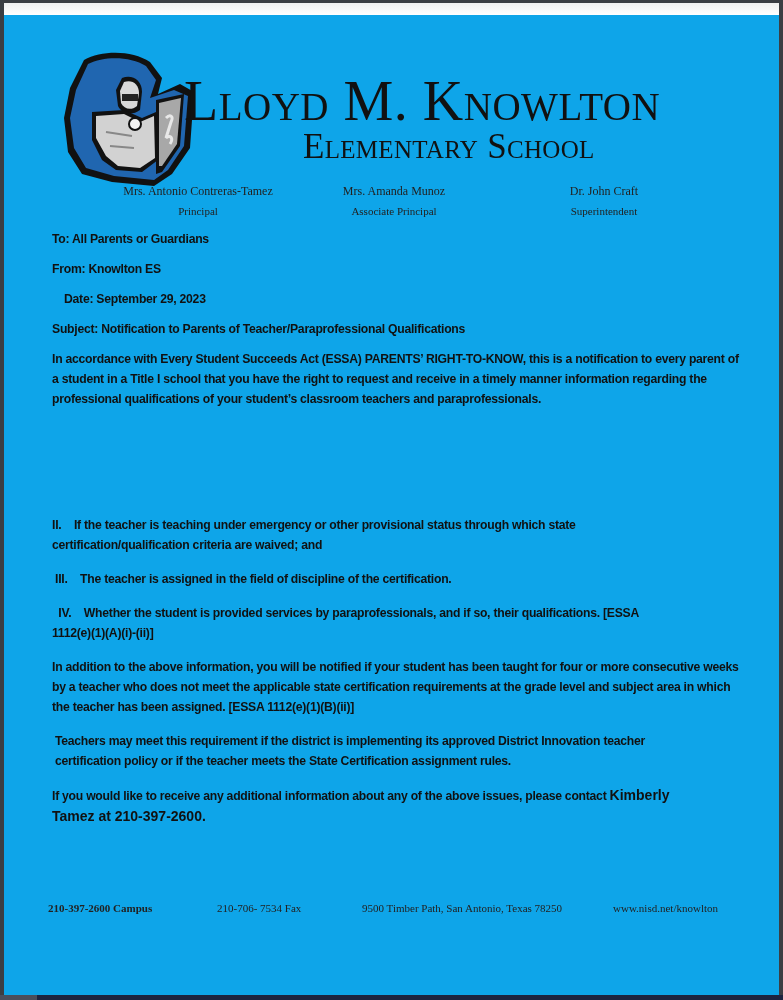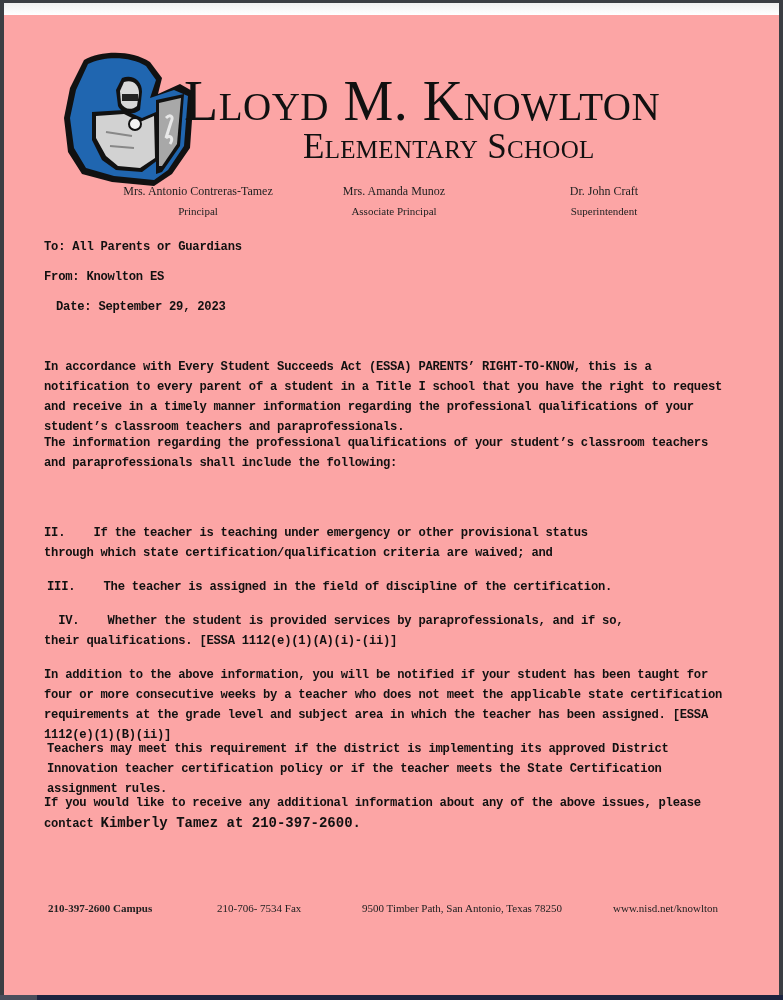--- a/index.html
+++ b/index.html
@@ -3,21 +3,21 @@
 <meta charset="utf-8">
 <style>
   html, body { margin:0; padding:0; }
   body {
     width:783px; height:1000px; overflow:hidden; position:relative;
     background:#3b3e43;
     font-family:"Liberation Sans", sans-serif;
   }
   .page {
     position:absolute; left:4px; top:3px; width:775px; height:992px;
-    background:#fca5a5;
+    background:#0ea5e9;
   }
   .page-shade {
     position:absolute; left:0; top:0; right:0; height:12px;
     background:linear-gradient(#f0f0f0, #ffffff);
   }
   .bottom-strip {
     position:absolute; left:0; top:995px; width:783px; height:5px; background:#1c2440;
   }
   .bottom-strip-left {
     position:absolute; left:0; top:0; width:37px; height:5px; background:#4a4e5c;
@@ -31,23 +31,23 @@
   .school-name .line1 { font-size:56px; line-height:60px; letter-spacing:0.5px; }
   .school-name .line2 { font-size:35px; line-height:36px; margin-left:119px; margin-top:-2px; letter-spacing:0.3px;}
   .staff { position:absolute; top:181px; font-family:"Liberation Serif", serif; color:#222; text-align:center; }
   .staff .nm { font-size:12px; line-height:14px; }
   .staff .ttl { font-size:11px; line-height:14px; margin-top:6px; }
   .staff.s1 { left:98px; width:192px; }
   .staff.s2 { left:320px; width:140px; }
   .staff.s3 { left:540px; width:120px; }
 
   .body-text {
-    position:absolute; left:40px; width:690px;
-    font-family:Liberation Mono, monospace; font-weight:bold; font-size:12.2px; color:#111;
-    line-height:20px; letter-spacing:-0.25px;margin-top:8px;
+    position:absolute; left:48px; width:690px;
+    font-family:Liberation Sans, sans-serif; font-weight:bold; font-size:12.2px; color:#111;
+    line-height:20px; letter-spacing:-0.25px;
   }
   .contact-name { font-size:14px; letter-spacing:0; }
   .footer {
     position:absolute; top:899px; font-family:"Liberation Serif", serif; font-size:11px; color:#222; white-space:nowrap;
   }
 </style>
 </head>
 <body>
 
 <div class="page">
@@ -82,23 +82,23 @@
     <div class="ttl">Associate Principal</div>
   </div>
   <div class="staff s3">
     <div class="nm">Dr. John Craft</div>
     <div class="ttl">Superintendent</div>
   </div>
 
   <div class="body-text" style="top:226px;">To: All Parents or Guardians</div>
   <div class="body-text" style="top:256px;">From: Knowlton ES</div>
   <div class="body-text" style="top:286px;padding-left:12px;">Date: September 29, 2023</div>
+  <div class="body-text" style="top:316px;">Subject: Notification to Parents of Teacher/Paraprofessional Qualifications</div>
 
   <div class="body-text" style="top:346px;">In accordance with Every Student Succeeds Act (ESSA) PARENTS’ RIGHT-TO-KNOW, this is a notification to every parent of a student in a Title I school that you have the right to request and receive in a timely manner information regarding the professional qualifications of your student’s classroom teachers and paraprofessionals.</div>
-  <div class="body-text" style="top:422px;">The information regarding the professional qualifications of your student’s classroom teachers and paraprofessionals shall include the following:</div>
 
   <div class="body-text" style="top:512px; width:600px;">
     <span>II.</span>&nbsp;&nbsp;&nbsp;&nbsp;<span>If the teacher is teaching under emergency or other provisional status through which state certification/qualification criteria are waived; and</span>
   </div>
   <div class="body-text" style="top:566px; padding-left:3px;">
     <span>III.</span>&nbsp;&nbsp;&nbsp;&nbsp;<span>The teacher is assigned in the field of discipline of the certification.</span>
   </div>
   <div class="body-text" style="top:600px; width:620px;">
     &nbsp;&nbsp;<span>IV.</span>&nbsp;&nbsp;&nbsp;&nbsp;<span>Whether the student is provided services by paraprofessionals, and if so, their qualifications. [ESSA 1112(e)(1)(A)(i)-(ii)]</span>
   </div>

